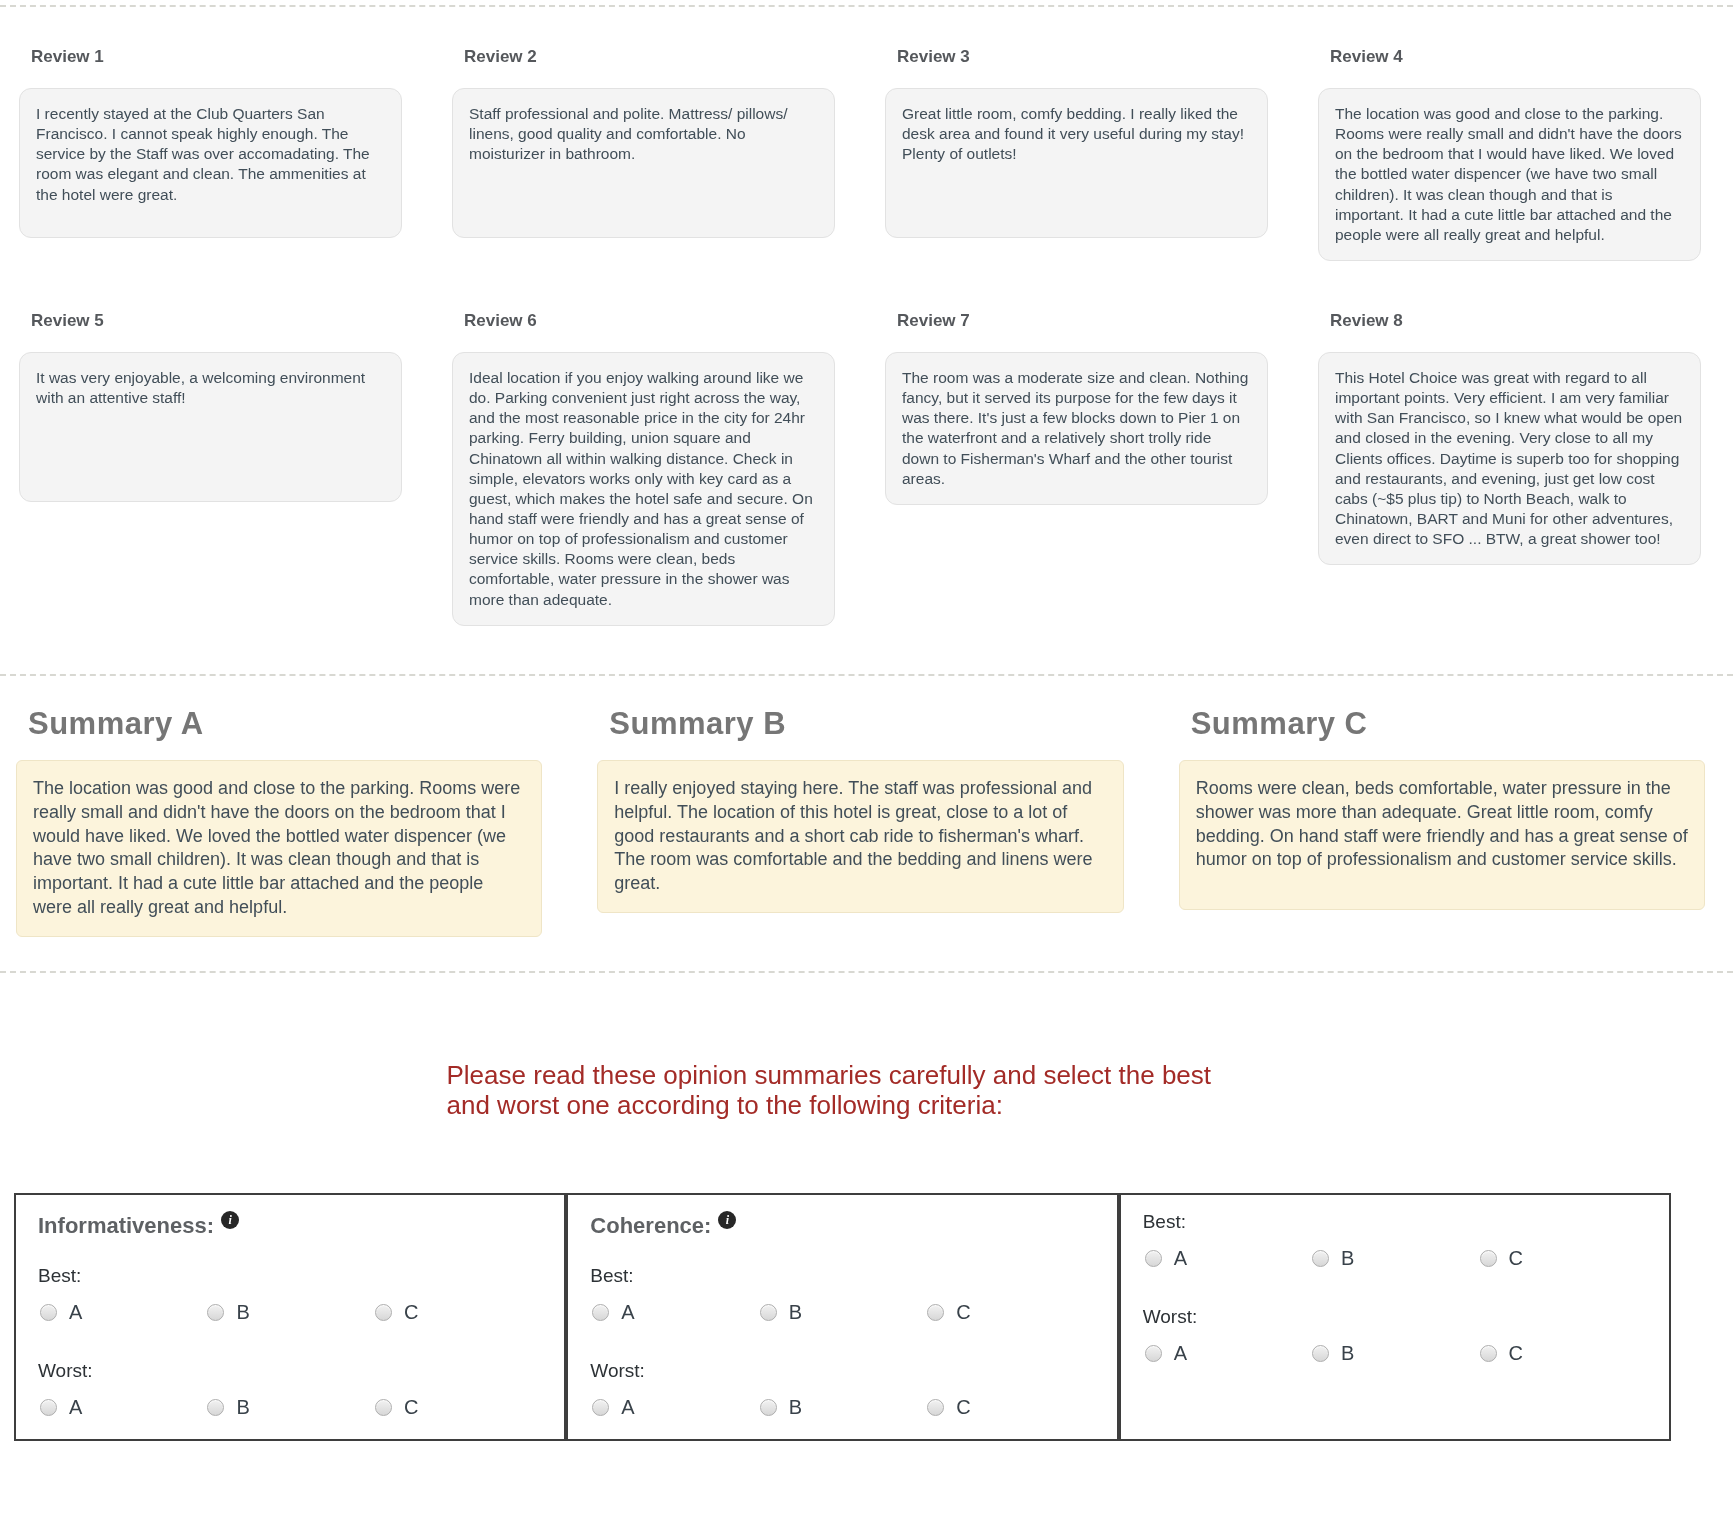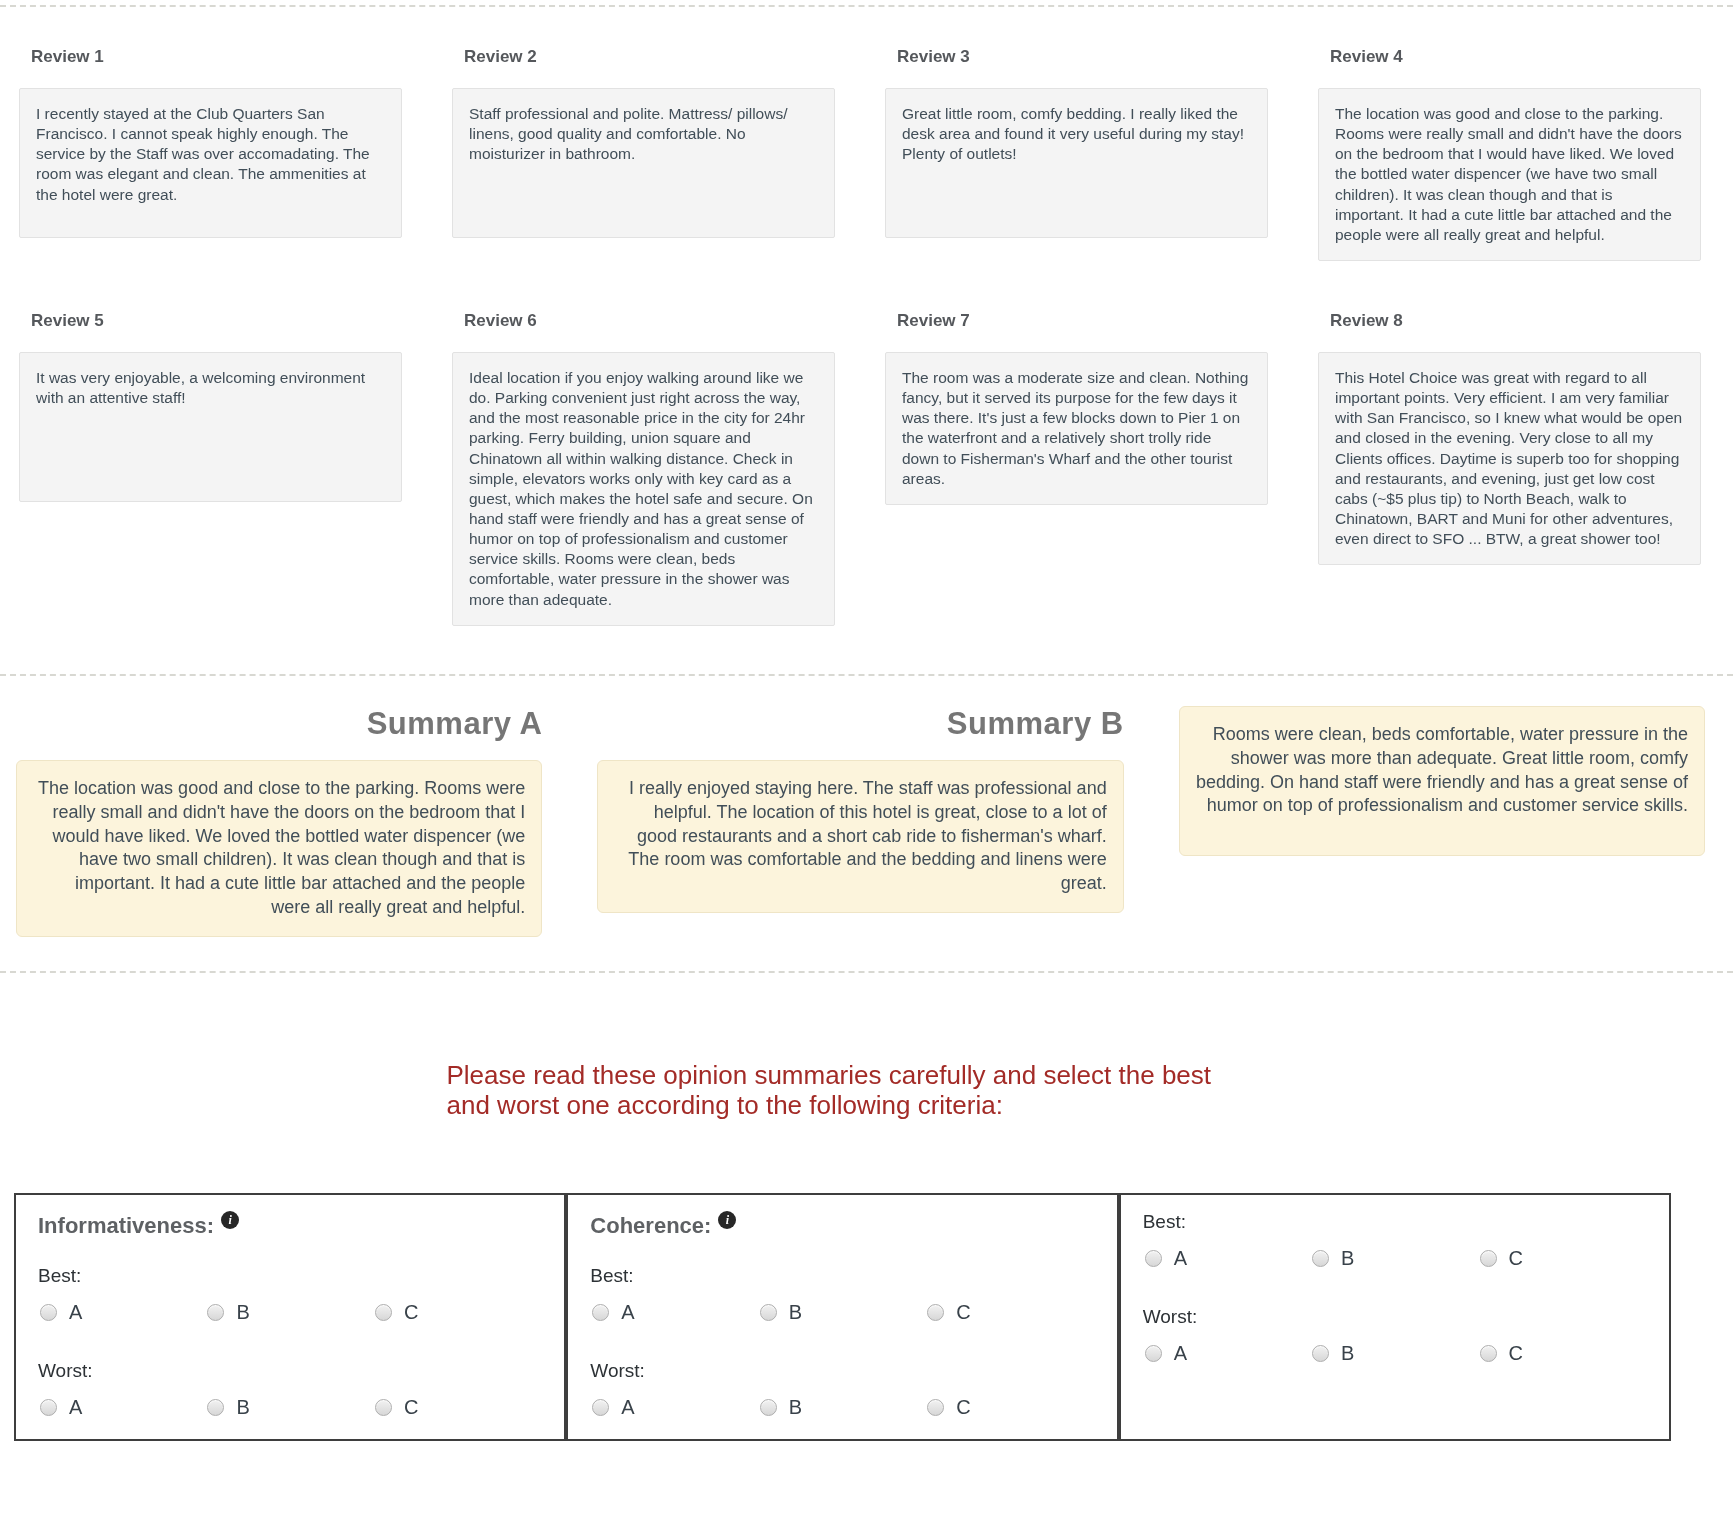--- a/index.html
+++ b/index.html
@@ -28,37 +28,36 @@
   }
   .review-title {
     font-size: 17px;
     font-weight: bold;
     color: #55585c;
     margin: 0 0 21px 12px;
   }
   .review-box {
     background: #f4f4f4;
     border: 1px solid #e2e2e2;
-    border-radius: 2px;
+    border-radius: 12px;
     padding: 15px 16px;
     min-height: 150px;
     font-size: 15.5px;
     line-height: 1.3;
     color: #414e58;
   }
 
   
   .summaries-section { margin-top: 48px; }
   .summaries-grid {
     display: grid;
     grid-template-columns: repeat(3, 1fr);
     column-gap: 55px;
     padding: 30px 28px 0 16px;
     align-items: start;
-    text-align: right;
   }
   .summary-title {
     font-size: 31px;
     font-weight: bold;
     color: #767676;
     margin: 0 0 18px 12px;
     letter-spacing: 0.5px;
   }
   .summary-box {
     background: #fcf4dc;
@@ -199,20 +198,21 @@
     <div class="summaries-grid">
       <div class="summary-cell">
         <h2 class="summary-title">Summary A</h2>
         <div class="summary-box">The location was good and close to the parking. Rooms were really small and didn't have the doors on the bedroom that I would have liked. We loved the bottled water dispencer (we have two small children). It was clean though and that is important. It had a cute little bar attached and the people were all really great and helpful.</div>
       </div>
       <div class="summary-cell">
         <h2 class="summary-title">Summary B</h2>
         <div class="summary-box">I really enjoyed staying here. The staff was professional and helpful. The location of this hotel is great, close to a lot of good restaurants and a short cab ride to fisherman's wharf. The room was comfortable and the bedding and linens were great.</div>
       </div>
       <div class="summary-cell">
+        <h2 class="summary-title">Summary C</h2>
         <div class="summary-box">Rooms were clean, beds comfortable, water pressure in the shower was more than adequate. Great little room, comfy bedding. On hand staff were friendly and has a great sense of humor on top of professionalism and customer service skills.</div>
       </div>
     </div>
     <div class="divider summaries-bottom-divider"></div>
   </section>
 
   <div class="instruction">Please read these opinion summaries carefully and select the best
 and worst one according to the following criteria:</div>
 
   <section class="criteria-grid">

